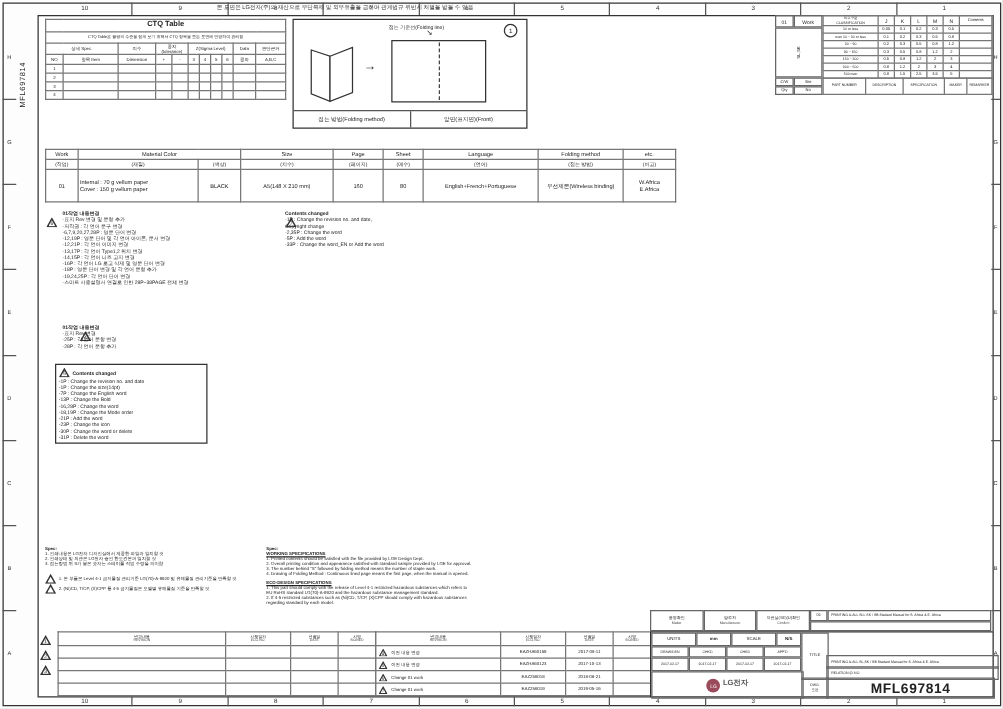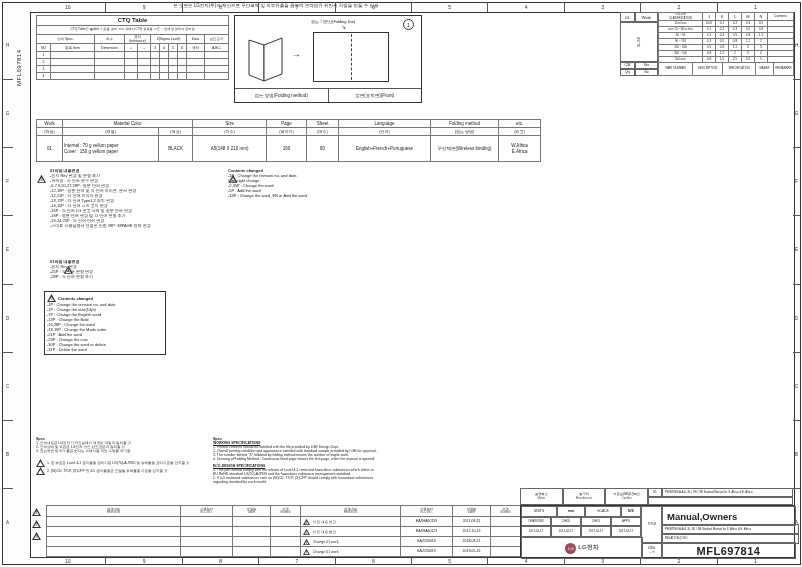--- a/index.html
+++ b/index.html
@@ -696,23 +696,20 @@
       <div class="b2 f28" style="flex:1;display:flex;align-items:center;justify-content:center;">2017-02-17</div>
     </div>
     <div class="abs b2" style="left:0;top:31px;width:120px;height:20px;display:flex;align-items:center;justify-content:center;">
       <span class="logo-circle">
           <span>LG</span>
         </span>
       <span class="f6 bold" style="color:#555;">LG전자</span>
     </div>
 
     <div class="abs b2 f3" style="left:120px;top:0;width:20px;height:36px;display:flex;align-items:center;justify-content:center;">TITLE</div>
-    <div class="abs b2" style="left:140px;top:0;width:133px;height:18px;display:flex;align-items:center;">
-      <span class="bold nw" style="font-size:9.5px;padding-left:5px;">Manual,Owners</span>
-    </div>
     <div class="abs b2 f28 left nw" style="left:140px;top:18px;width:133px;height:9px;display:flex;align-items:center;padding-left:3px;">PRINTING A-ALL SL,SK / SB Stadard Manual for S. Africa &amp; E. Africa</div>
     <div class="abs b2 f28 left" style="left:140px;top:27px;width:133px;height:9px;display:flex;align-items:center;padding-left:3px;">RELATION (D.NO</div>
     <div class="abs b2" style="left:120px;top:36px;width:20px;height:15px;display:flex;flex-direction:column;align-items:center;justify-content:center;">
       <div class="f28">DWG.</div>
       <div class="f28">도면</div>
     </div>
     <div class="abs b2" style="left:140px;top:36px;width:133px;height:15px;display:flex;align-items:center;justify-content:center;">
       <span class="bold" style="font-size:11px;letter-spacing:.5px;">MFL697814</span>
     </div>
   </div>

